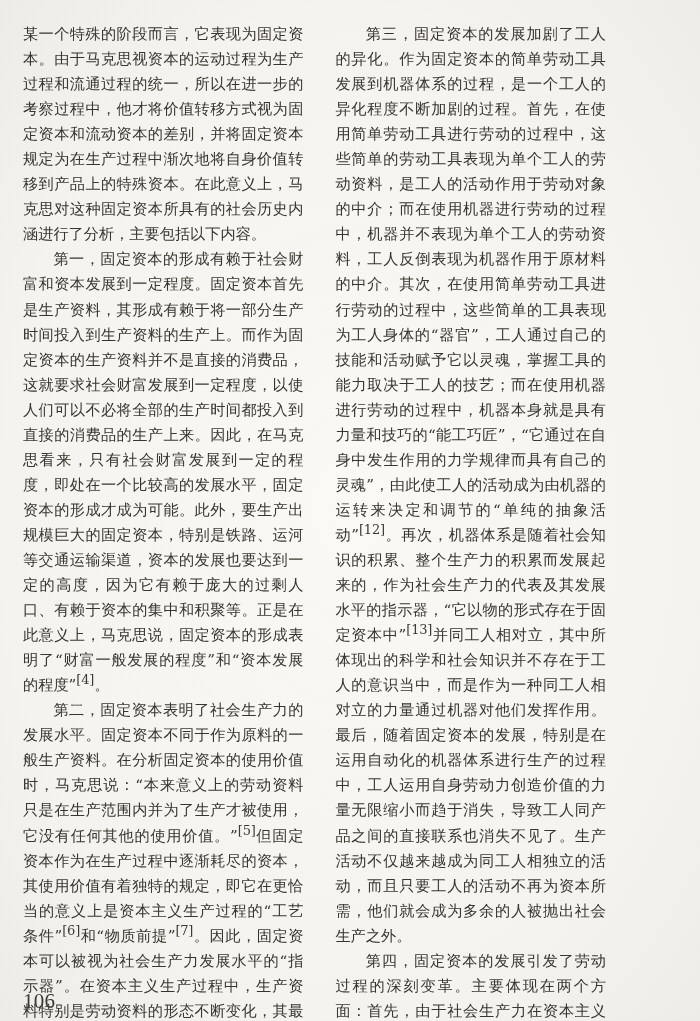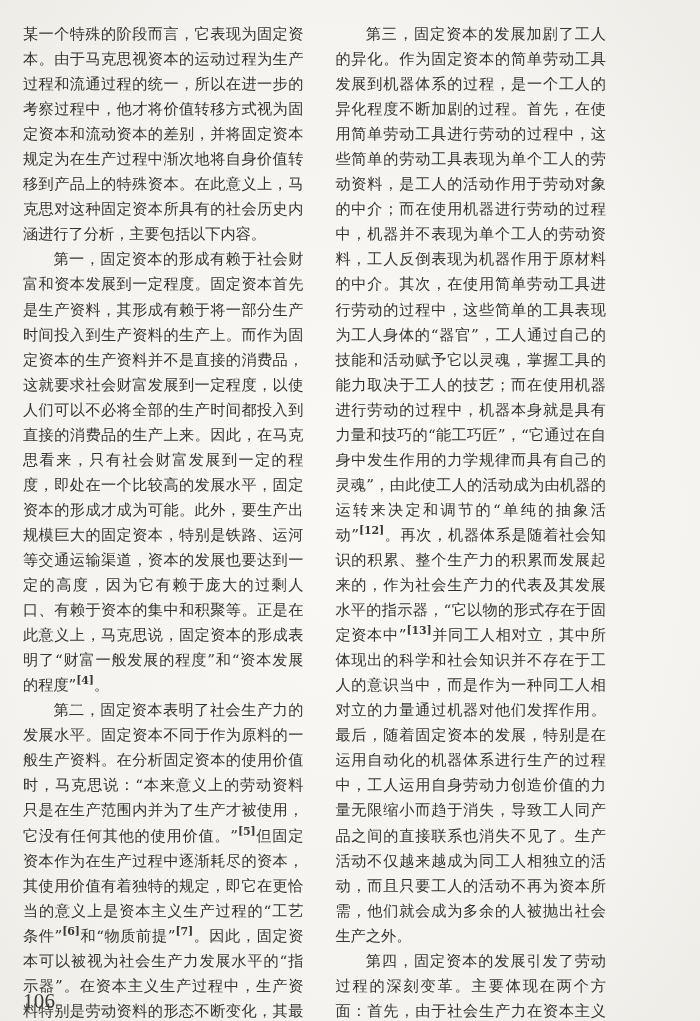--- a/index.html
+++ b/index.html
@@ -58,26 +58,25 @@
     word-break: break-all;
     color: #37352f;
   }
 
   .para.indent {
     text-indent: 2em;
   }
 
   
   sup.fn {
-    font-size: 11px;
+    font-size: 13px;
     vertical-align: super;
     line-height: 0;
     letter-spacing: -0.2px;
     color: #3b3934;
-    font-weight: bold;
   }
 
   .folio {
     position: absolute;
     left: 23px;
     bottom: 11px;
     font-size: 21px;
     line-height: 18px;
     color: #3a3834;
     font-family: Liberation Serif, serif;

